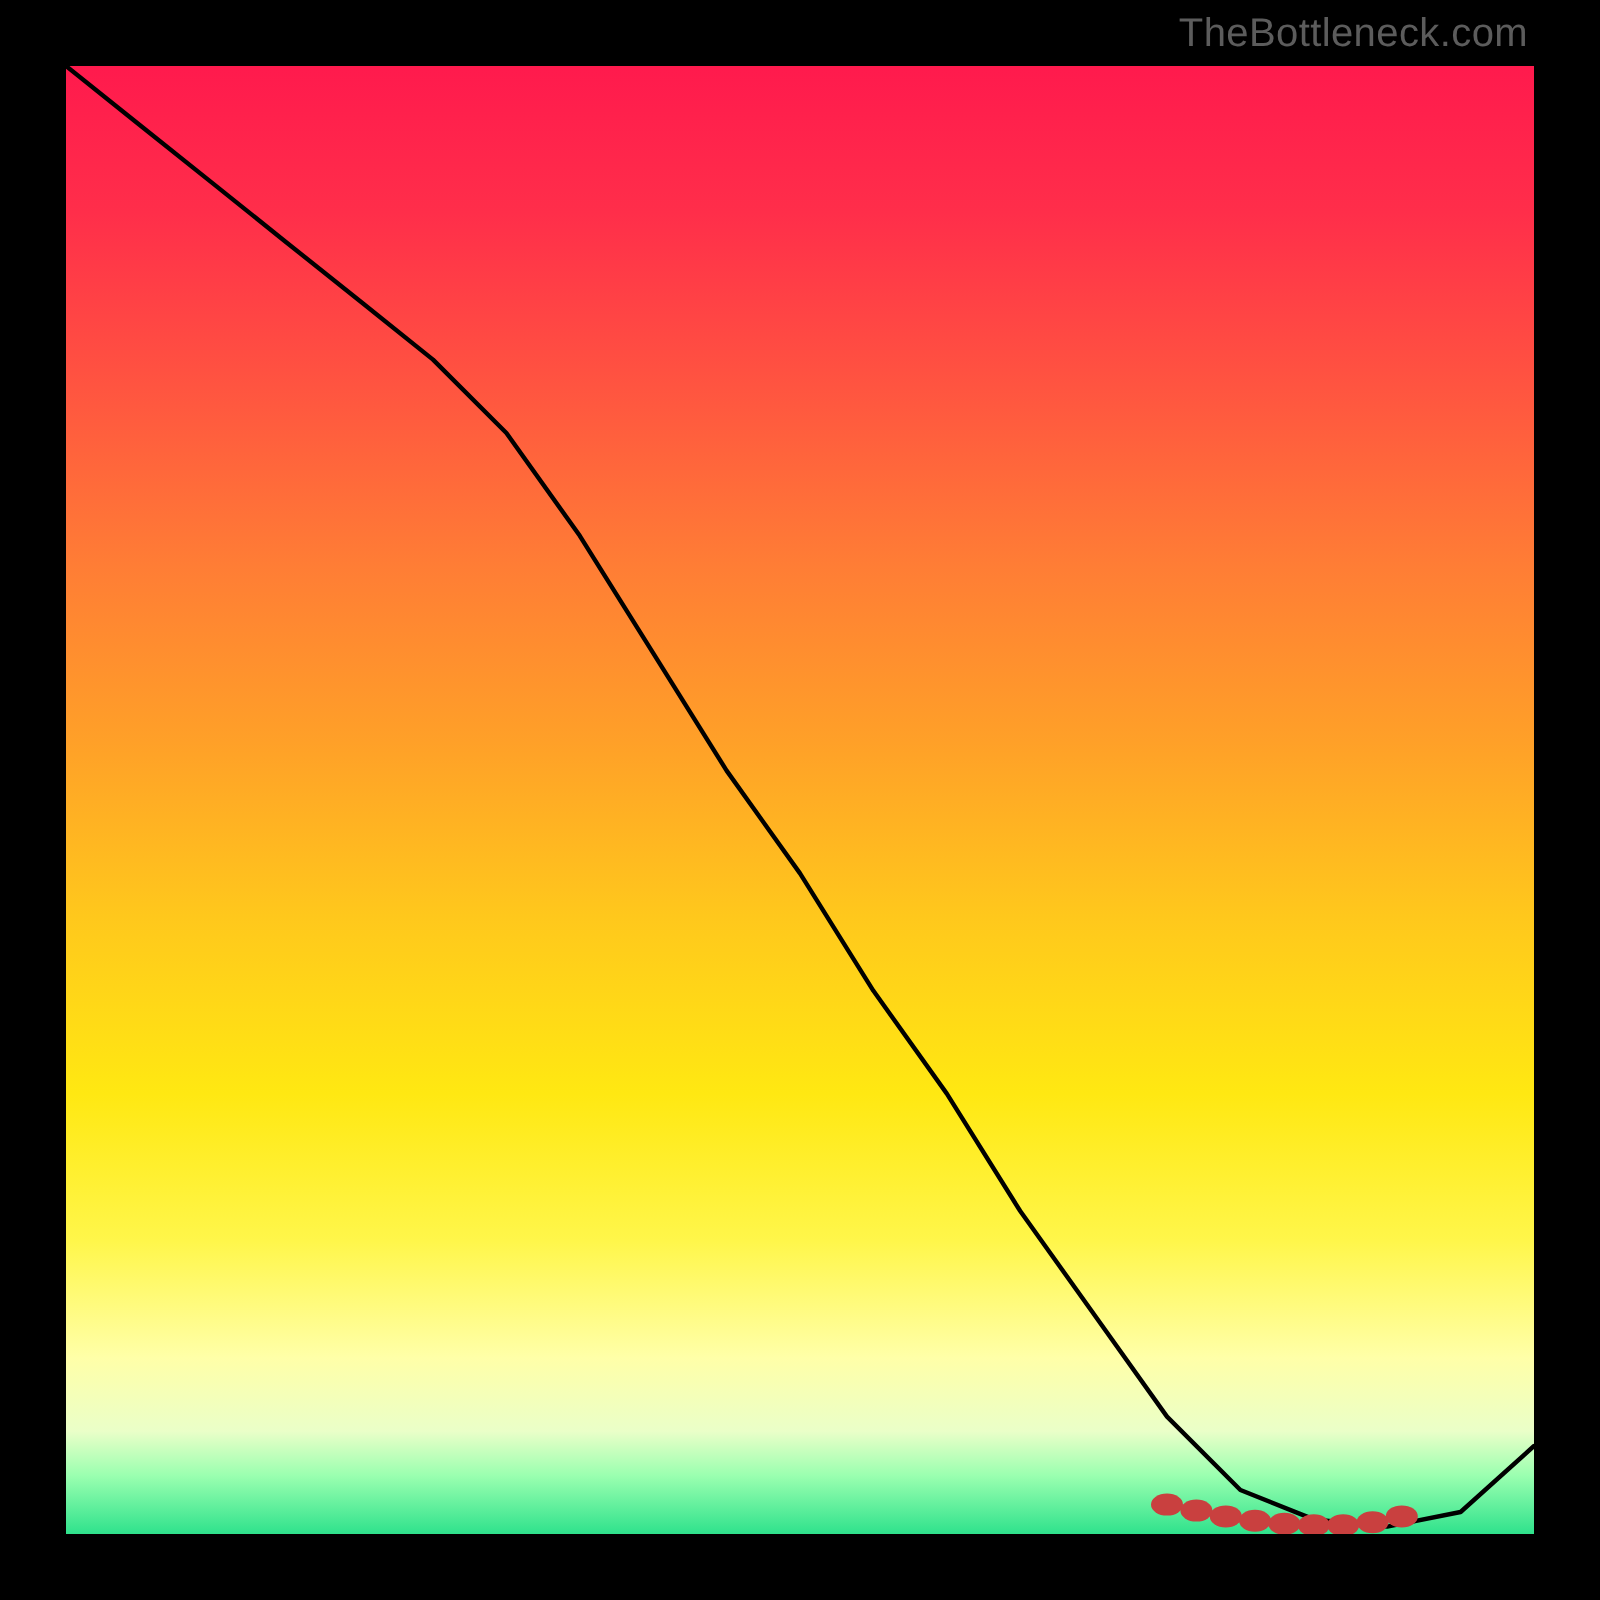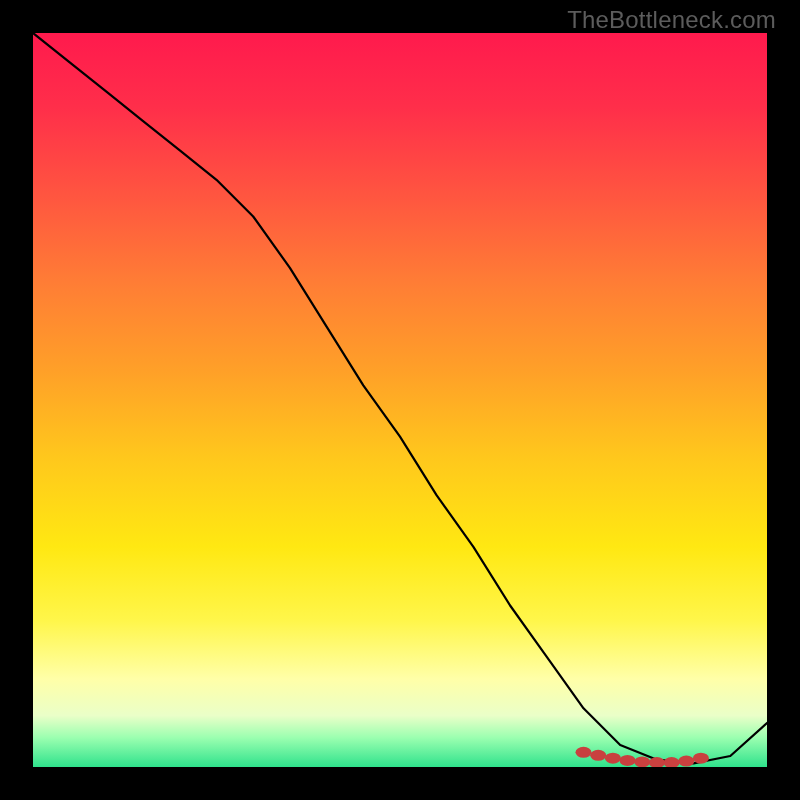--- a/index.html
+++ b/index.html
@@ -35,23 +35,23 @@
       #fff64a 80%,
       #ffffa8 88%,
       #eaffc8 93%,
       #9bffb0 96%,
       #2fe28c 100%
     );
   }
   .watermark {
     position: absolute;
     top: 6px;
-    right: 24px;
+    right: 36px;
     color: #5c5c5c;
-    font-size: 24px;
+    font-size: 20px;
     font-weight: 500;
     letter-spacing: 0.2px;
     user-select: none;
   }
   svg.overlay {
     position: absolute;
     left: 0;
     top: 0;
     width: 734px;
     height: 734px;

